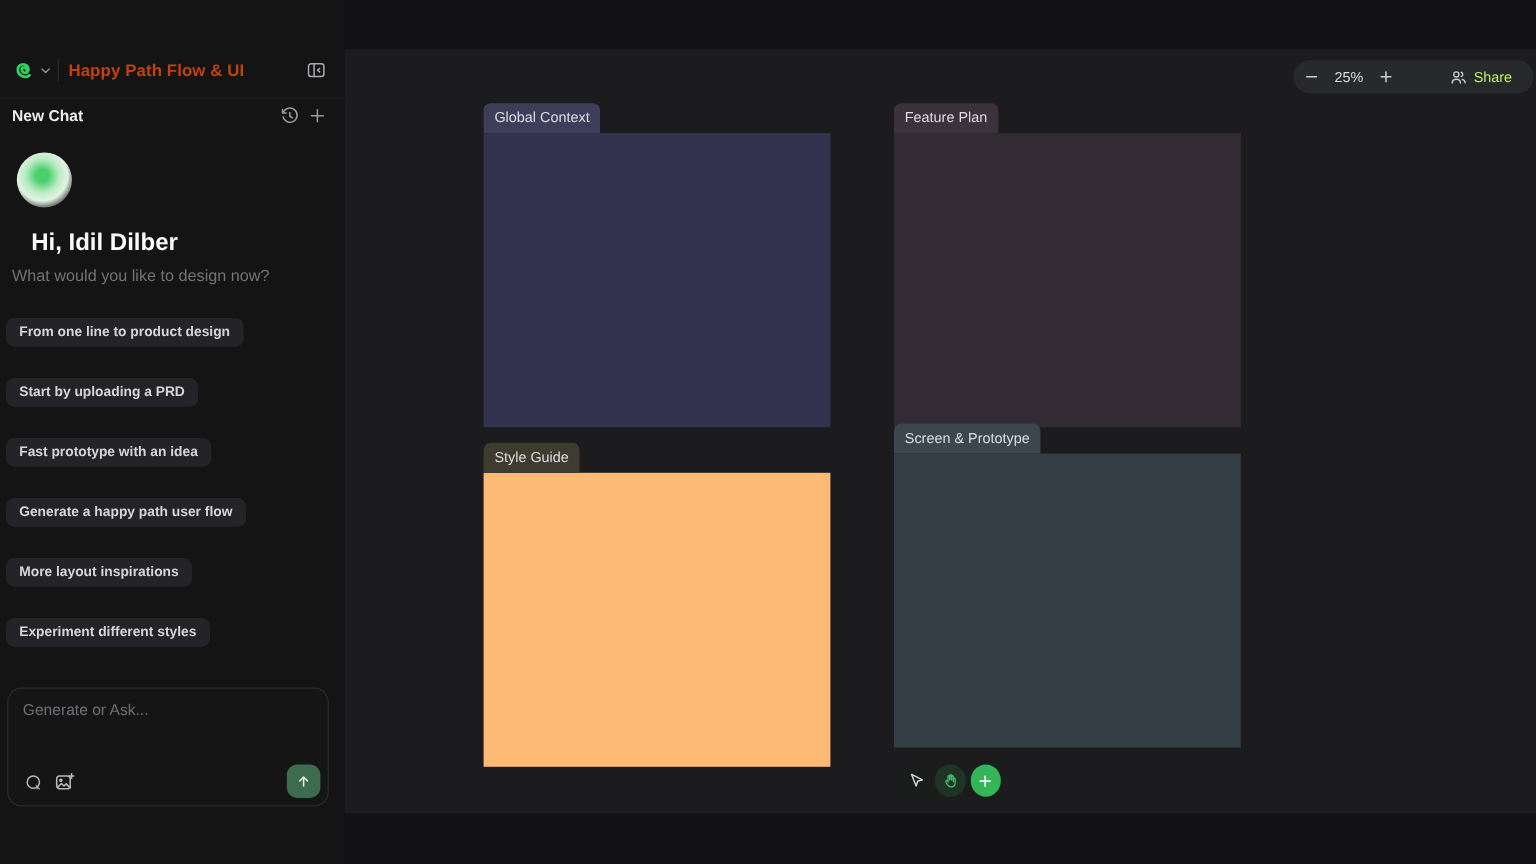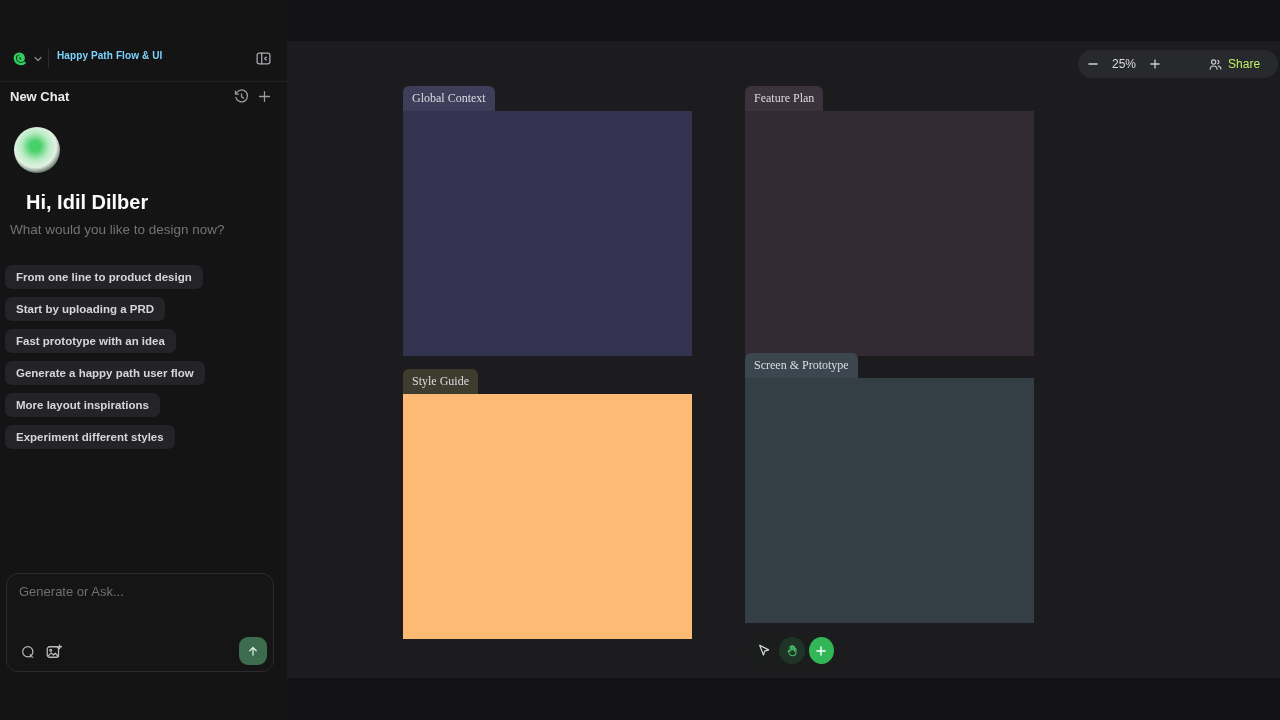--- a/index.html
+++ b/index.html
@@ -12,36 +12,36 @@
   }
   
   .sidebar {
     position:absolute; left:0; top:0; width:287px; height:720px;
     background:#141415;
   }
   .sb-header { position:absolute; left:0; top:44px; width:287px; height:32px; }
   .logo-btn { position:absolute; left:8px; top:2px; width:24px; height:24px; display:flex; align-items:center; justify-content:center; cursor:pointer; }
   .logo-chevron { position:absolute; left:32px; top:9px; width:12px; height:12px; color:#8a8a90; }
   .sb-vdiv { position:absolute; left:48px; top:5px; width:1px; height:19px; background:#2c2c2f; }
-  .sb-title { position:absolute; left:57px; top:6px; font-size:10px; font-weight:700; color:#7dd3fc; letter-spacing:.1px; }
+  .sb-title { position:absolute; left:57px; top:6px; font-size:14px; font-weight:700; color:#c2410c; letter-spacing:.1px; }
   .panel-btn { position:absolute; left:253px; top:4px; width:20px; height:20px; color:#a9a9af; display:flex; align-items:center; justify-content:center; cursor:pointer; }
   .sb-divider { position:absolute; left:0; top:81px; width:287px; height:1px; background:#222225; }
   .newchat-row { position:absolute; left:0; top:88px; width:287px; height:18px; }
   .newchat-label { position:absolute; left:10px; top:1px; font-size:13px; font-weight:700; color:#ececee; }
   .history-btn { position:absolute; left:233px; top:0; width:17px; height:17px; color:#9a9aa0; cursor:pointer; }
   .plus-btn { position:absolute; left:256px; top:0; width:17px; height:17px; color:#9a9aa0; cursor:pointer; }
   .orb {
     position:absolute; left:14px; top:127px; width:46px; height:46px; border-radius:50%;
     background:
       radial-gradient(circle at 46% 42%, #49d06b 0%, #49d06b 14%, #b9ebc3 38%, #e3f2e4 58%, rgba(200,230,205,.35) 76%, rgba(20,20,21,0) 92%);
     filter:blur(.4px);
   }
   .greeting { position:absolute; left:26px; top:191px; font-size:20px; font-weight:700; color:#fafafa; }
   .subtitle { position:absolute; left:10px; top:222px; font-size:13.5px; color:#737373; }
-  .chips { position:absolute; left:5px; top:265px; width:276px; display:flex; flex-direction:column; align-items:flex-start; gap:8px; }
+  .chips { position:absolute; left:5px; top:265px; width:276px; display:flex; flex-direction:column; align-items:flex-start; gap:26px; }
   .chip {
     background:#242428; border:none; color:#d6d6d9; font-family:inherit;
     font-size:11.5px; font-weight:600; height:24px; line-height:24px;
     padding:0 11px; border-radius:7px; white-space:nowrap; cursor:pointer;
   }
   .composer {
     position:absolute; left:6px; top:573px; width:268px; height:99px;
     border:1px solid #2b2b2f; border-radius:12px; background:#151516;
   }
   .composer-input {
@@ -55,21 +55,21 @@
   .send-btn {
     position:absolute; right:6px; bottom:6px; width:28px; height:28px;
     border-radius:9px; background:#3d6b4d; border:none; cursor:pointer;
     display:flex; align-items:center; justify-content:center; color:#dcebdd;
   }
   
   .canvas {
     position:absolute; left:287px; top:41px; width:993px; height:637px;
     background:#1c1c1e;
   }
-  .frame { position:absolute; width:289px; height:245px;font-family:Liberation Serif, serif; }
+  .frame { position:absolute; width:289px; height:245px; }
   .frame-tab {
     position:absolute; top:-25px; left:0; height:25px; line-height:25px;
     padding:0 9px; border-radius:6px 6px 0 0; font-size:12px; font-weight:500;
     color:#dddde3; white-space:nowrap; cursor:pointer;
   }
   #frame-0 { left:116px; top:70px; }
   #frame-1 { left:458px; top:70px; }
   #frame-2 { left:116px; top:337px; }
   #frame-3 { left:458px; top:337px; }
   

